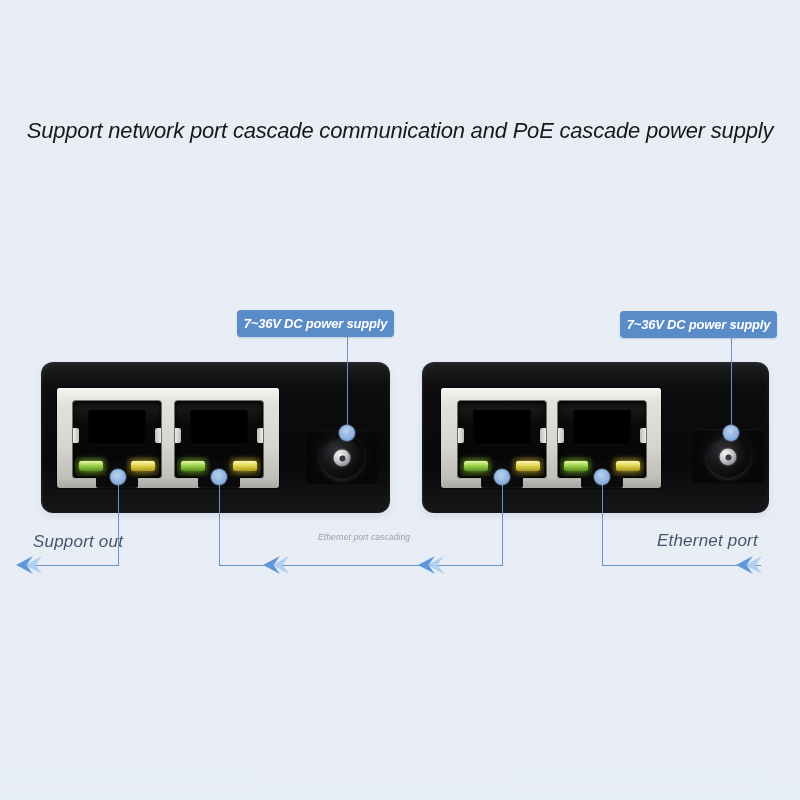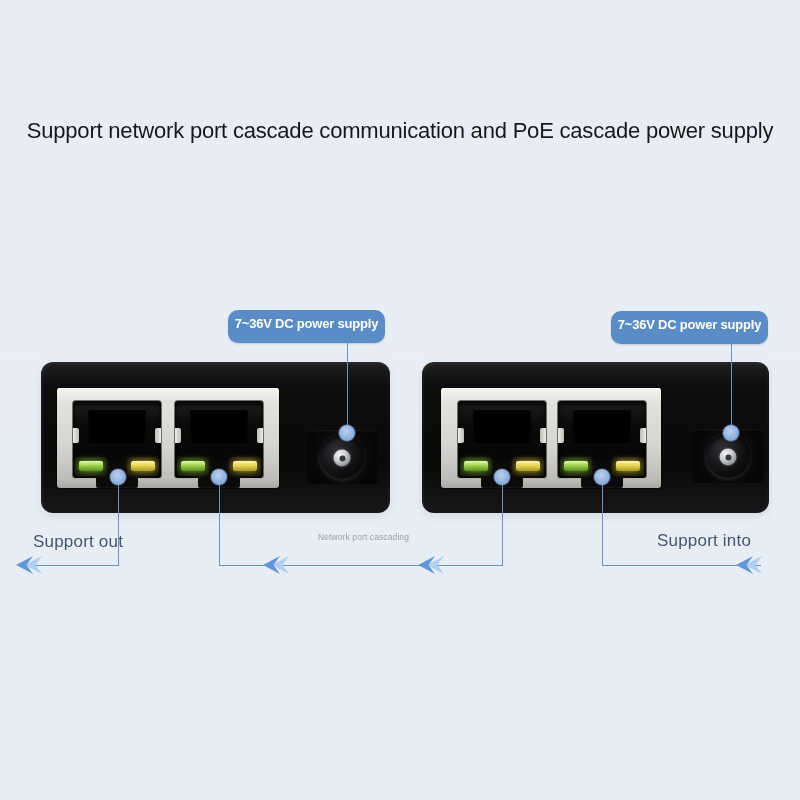--- a/index.html
+++ b/index.html
@@ -1,35 +1,37 @@
 <!DOCTYPE html>
 <html style="--background: #e9eef5; --title_text: #17181a; --label_background: #5a8cc8; --label_text: #ffffff; --connector_line: #6b94c6; --callout_dot: #8fb2de; --arrow_primary: #5f97d8; --arrow_secondary: #afcef0; --caption_text: #44566b; --small_caption_text: #97a0ae; --device_body: #0c0c0e; --bezel_silver: #d6d4cf; --led_green: #9ed44e; --led_yellow: #e5d751;"><head>
 <meta charset="utf-8">
 <style>
   * { margin:0; padding:0; box-sizing:border-box; }
   html,body { width:800px; height:800px; font-family:"Liberation Sans", sans-serif; }
   .stage {
     position:relative; width:800px; height:800px; overflow:hidden;
     background: linear-gradient(180deg, #e8edf4 0%, #e9eef6 45%, #e7edf5 100%);
+    font-style: italic;
   }
 
   
   .title {
     position:absolute; left:0; right:0; top:118px;
     text-align:center; font-size:22px; font-weight:500;
     letter-spacing:-0.2px; color:var(--title_text);
   }
 
   
   .plabel {
-    position:absolute; height:33px; width:157px; border-radius:10px;
+    position:absolute; height:27px; width:157px; border-radius:4px;
     background:var(--label_background); color:var(--label_text);
     font-size:13px; font-weight:bold; text-align:center; line-height:27px;
     letter-spacing:-0.2px; box-shadow:0 1px 2px rgba(60,90,140,.25);
     z-index:7;
+    margin-left:9px;
   }
 
   
   .device {
     position:absolute; top:362px; height:151px; border-radius:12px; z-index:1;
     background: linear-gradient(180deg,#202023 0%, #0d0d0f 16%, #09090b 68%, #161618 97%);
     box-shadow: inset 2px 2px 3px rgba(255,255,255,.05), inset -2px 0 3px rgba(255,255,255,.03), 0 3px 8px rgba(40,60,95,.10);
   }
   .bezel {
     position:absolute; top:26px; height:100px; border-radius:3px;
@@ -198,16 +200,16 @@
   <svg class="arrow" style="left:418px; top:556px;" width="27" height="18" viewBox="0 0 27 18">
     <polygon points="9,9 26,0 19.5,9 26,18" fill="var(--arrow_secondary)"></polygon>
     <polygon points="0,9 17,0 10.5,9 17,18" fill="var(--arrow_primary)"></polygon>
   </svg>
   <svg class="arrow" style="left:736px; top:555.5px;" width="27" height="18" viewBox="0 0 27 18">
     <polygon points="9,9 26,0 19.5,9 26,18" fill="var(--arrow_secondary)"></polygon>
     <polygon points="0,9 17,0 10.5,9 17,18" fill="var(--arrow_primary)"></polygon>
   </svg>
 
   <div class="caption" style="left:33px; top:532px;">Support out</div>
-  <div class="caption" style="left:657px; top:531px;">Support into</div>
-  <div class="caption-small" style="left:318px; top:532px;">Network port cascading</div>
+  <div class="caption" style="left:657px; top:531px;">Ethernet port</div>
+  <div class="caption-small" style="left:318px; top:532px;">Ethernet port cascading</div>
 
 </div>
 
 </body></html>

